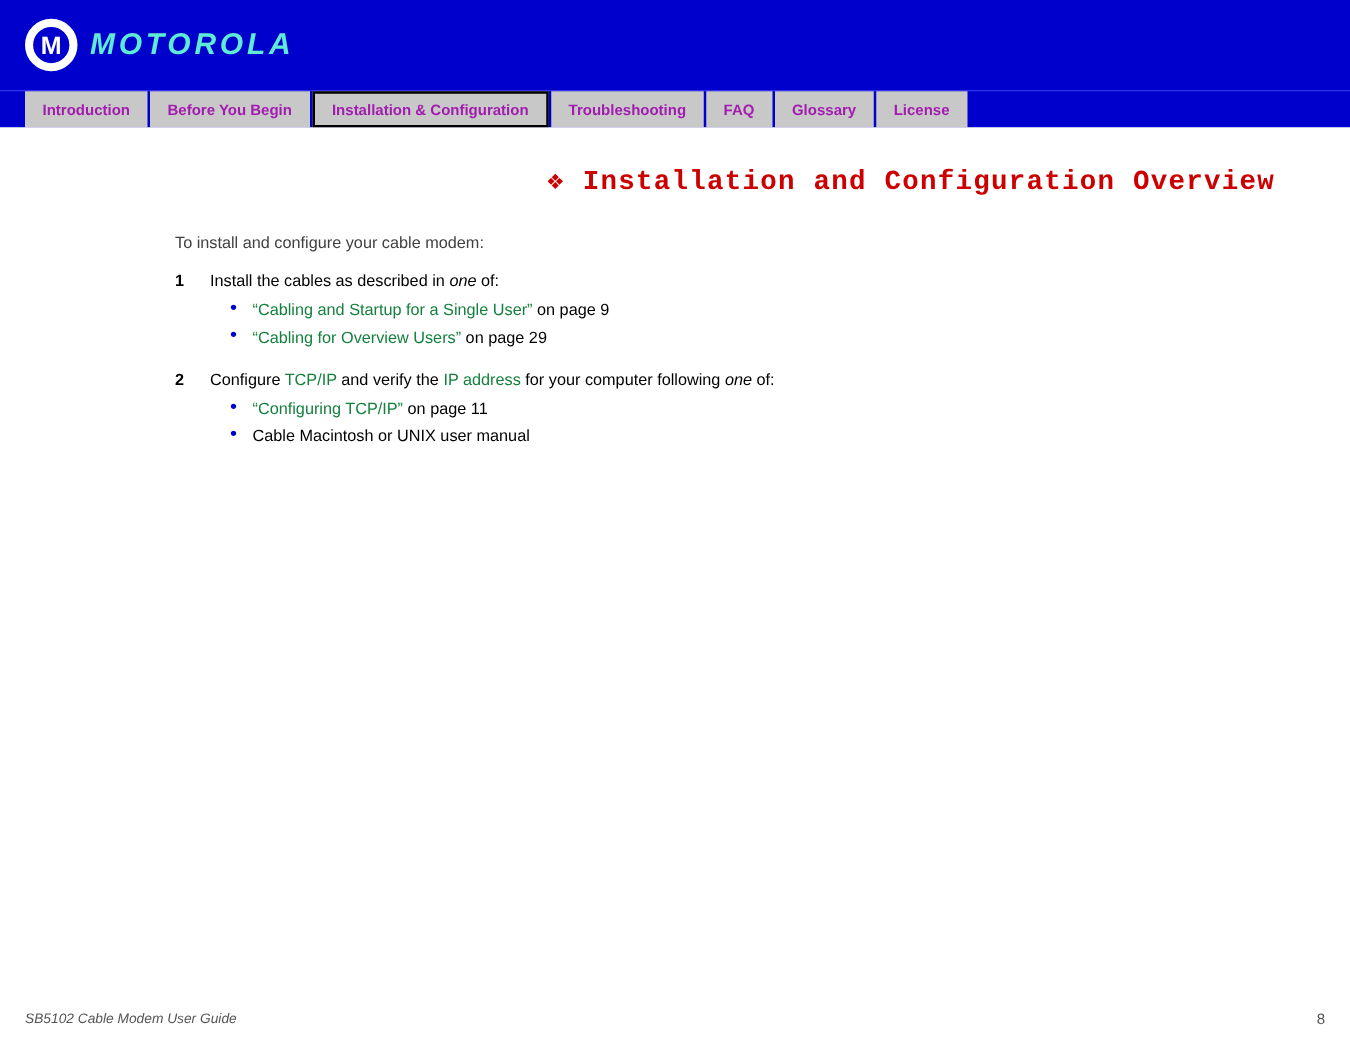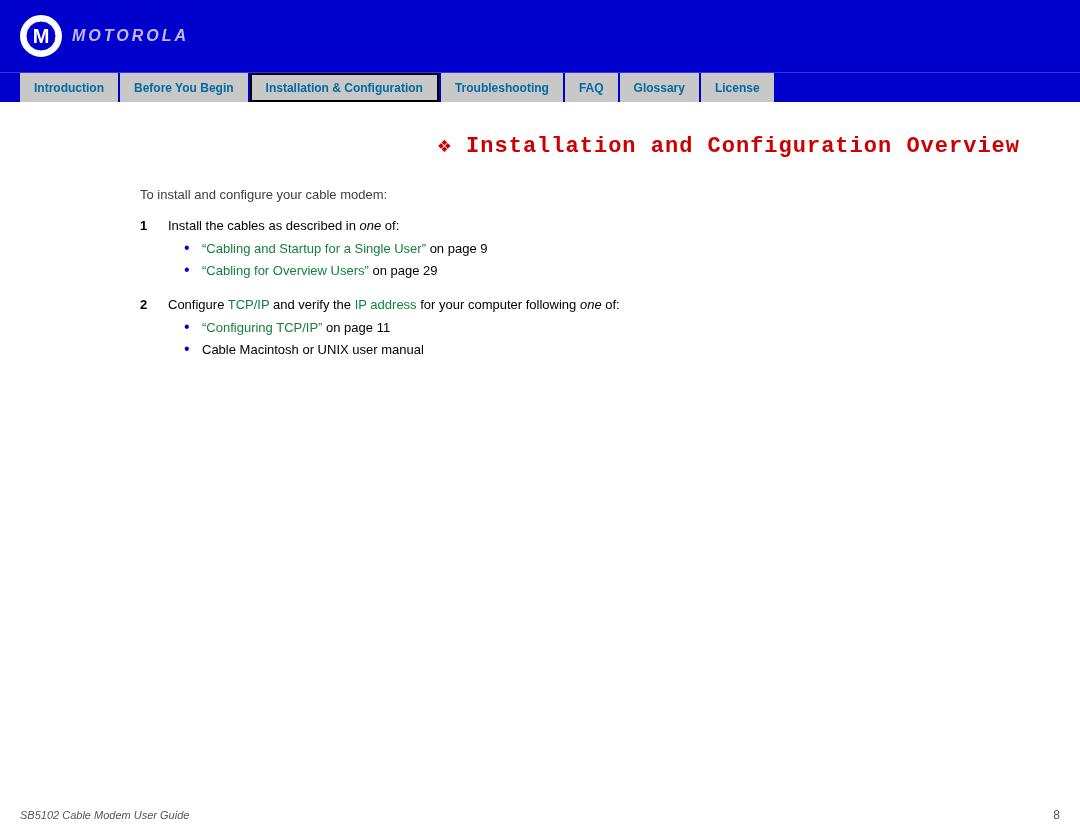--- a/index.html
+++ b/index.html
@@ -48,39 +48,39 @@
       display: flex;
       align-items: center;
       justify-content: center;
       font-size: 22px;
       font-weight: bold;
       color: #0000cc;
       border: 3px solid #ffffff;
     }
 
     .logo-text {
-      color: #c4b5fd;
-      font-size: 16px;
+      color: #5eead4;
+      font-size: 24px;
       font-weight: 900;
       letter-spacing: 3px;
       font-style: italic;
     }
 
     
     .nav-bar {
       background: #0000cc;
       border-top: 1px solid #3333ee;
       padding: 0 20px;
       display: flex;
       align-items: stretch;
       min-height: 30px;
     }
 
     .nav-item {
-      color: #0369a1;
+      color: #a21caf;
       background: #c8c8c8;
       font-size: 12px;
       font-weight: bold;
       padding: 5px 14px;
       display: flex;
       align-items: center;
       cursor: pointer;
       margin-right: 2px;
       white-space: nowrap;
       text-decoration: none;

